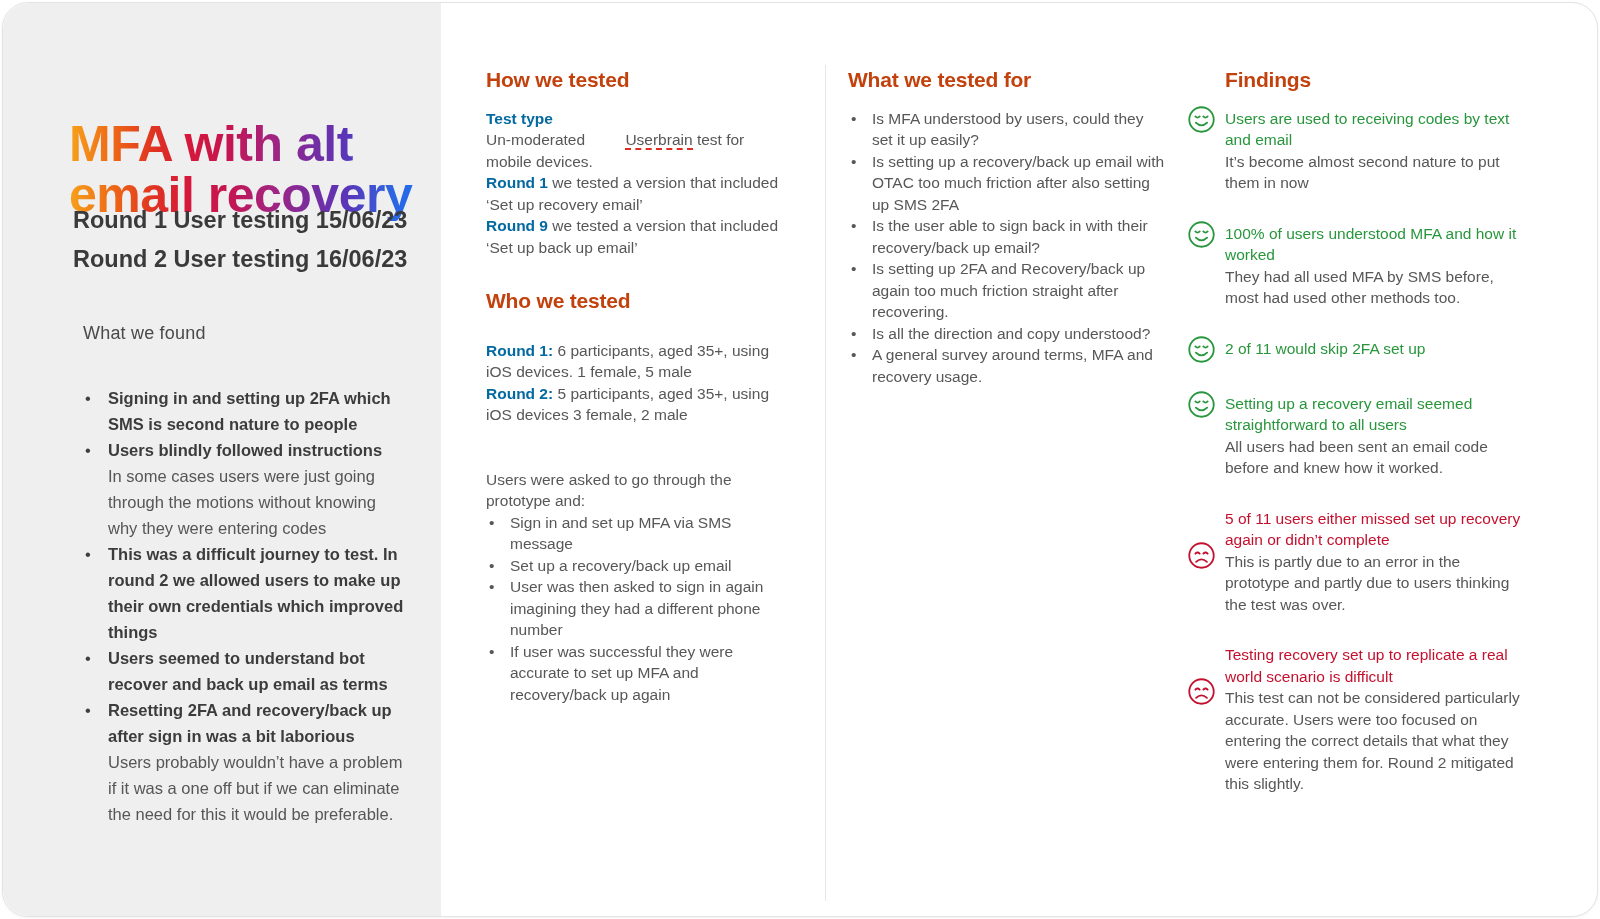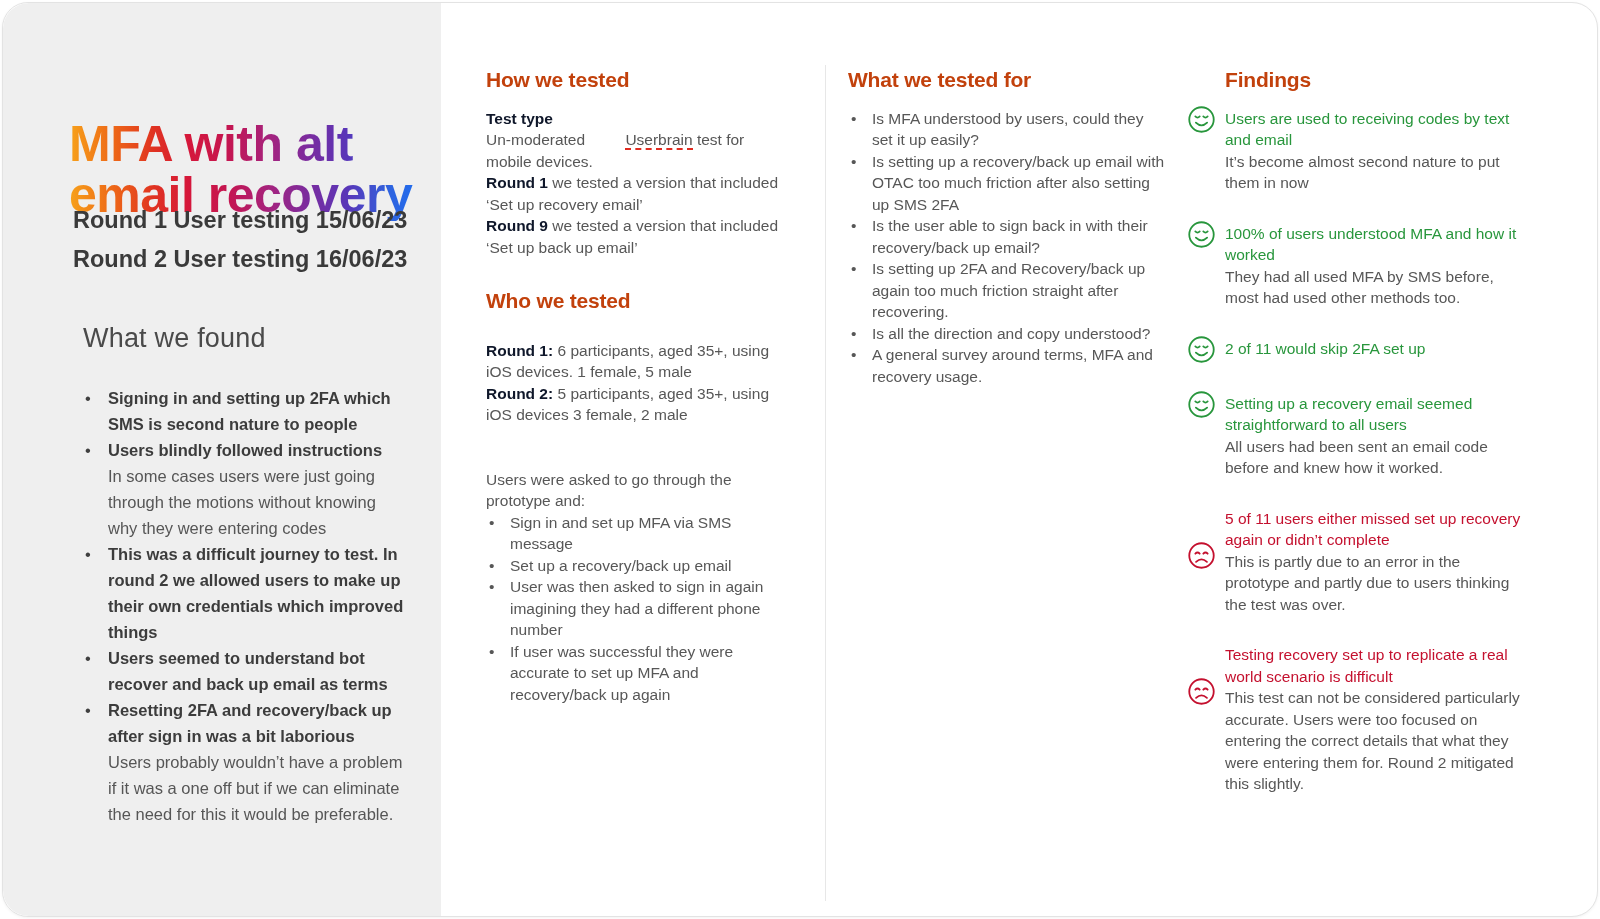--- a/index.html
+++ b/index.html
@@ -12,35 +12,35 @@
   .left-panel{position:absolute;left:0;top:0;bottom:0;width:438px;
     background:var(--panel-gray,#efefef);border-radius:26px 0 0 26px;}
   .main-title{position:absolute;left:66px;top:82px;width:352px;
     font-size:50px;line-height:51px;font-weight:700;letter-spacing:-.5px;
     background:linear-gradient(90deg,#F7A21B 0%,#EE6A17 12%,#E03321 24%,
       #D5173B 34%,#C31653 46%,#A5237E 57%,#7E2B9C 67%,#5936B8 79%,
       #2F63DF 91%,#1E6EF0 100%);
     -webkit-background-clip:text;background-clip:text;color:transparent;}
   .subtitles{position:absolute;left:70px;top:198px;font-size:23.5px;
     font-weight:700;color:#3a3a3a;line-height:39px;}
-  .found-heading{position:absolute;left:80px;top:320px;font-size:27px;
+  .found-heading{position:absolute;left:80px;top:320px;font-size:18px;
     font-weight:400;color:#4a4a4a;letter-spacing:.2px;}
   .found-list{position:absolute;left:80px;top:382px;width:322px;
     list-style:none;margin:0;padding:0;font-size:16.5px;line-height:26px;}
   .found-list li{position:relative;padding-left:25px;color:#4f4f4f;}
   .found-list li::before{content:"\2022";position:absolute;left:2px;top:0;
     color:#3f3f3f;}
   .found-list .b{display:block;font-weight:700;color:#3c3c3c;}
   .found-list .r{display:block;color:#565656;}
   
   .col{position:absolute;top:66px;font-size:15.5px;line-height:21.5px;color:#575757;}
   .col h2{margin:0 0 17px 0;font-size:21px;font-weight:700;color:#c2410c;
     letter-spacing:-.2px;}
   .col p{margin:0;}
-  .col .bold{font-weight:700;color:#0f172a;}
+  .col .bold{font-weight:700;color:#0369a1;}
   .col .blockline{display:block;}
   .col2{left:483px;width:308px;}
   .col3{left:845px;width:318px;}
   .spacer-s{height:11px;}
   .spacer-m{height:32px;}
   .spacer-l{height:21.5px;}
   .squiggle{border-bottom:2px dashed #e02b20;padding-bottom:0px;margin-left:36px;}
   ul.dots{list-style:none;margin:0;padding:0;}
   ul.dots li{position:relative;padding-left:24px;}
   ul.dots li::before{content:"\2022";position:absolute;left:3px;top:0;color:#575757;}

